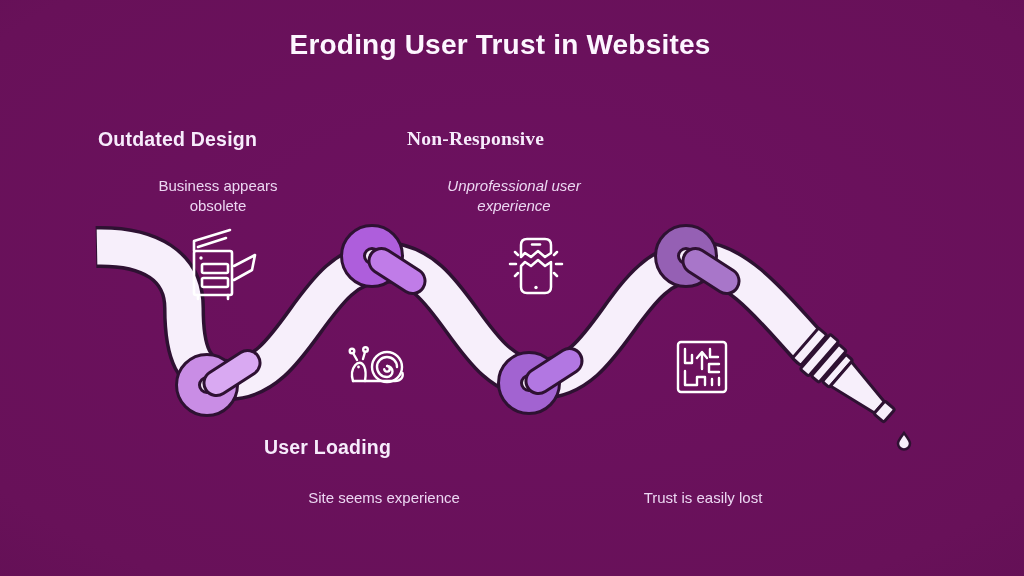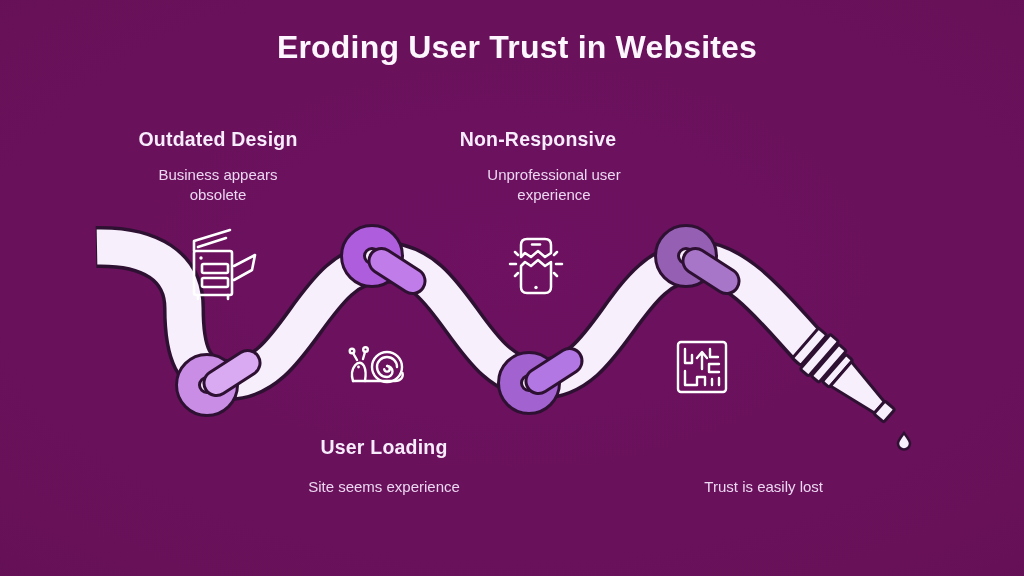--- a/index.html
+++ b/index.html
@@ -6,39 +6,39 @@
   .stage{
     position:relative;
     width:1024px;height:576px;
     overflow:hidden;
     font-family:"Liberation Sans","DejaVu Sans",sans-serif;
     background:radial-gradient(115% 115% at 50% 46%, #6d1160 0%, #681159 55%, #5f0f52 78%, #500d45 100%);
   }
   .art{position:absolute;left:0;top:0;width:1024px;height:576px;}
   .page-title{
     position:absolute;top:29px;left:0;width:1000px;
-    text-align:center;font-size:32px;font-weight:700;
-    color:#fdf6ff;letter-spacing:.2px;padding-left:17px;
+    text-align:center;font-size:28px;font-weight:700;
+    color:#fdf6ff;letter-spacing:.2px;
   }
   .item-heading{
-    position:absolute;text-align:center;
+    position:absolute;text-align:left;
     font-size:19.5px;font-weight:700;color:#f7ecfc;letter-spacing:.2px;
   }
   .item-desc{
     position:absolute;text-align:center;
-    font-size:15px;font-weight:400;color:#ecd7f2;line-height:1.32;
+    font-size:15px;font-weight:400;color:#ecd7f2;line-height:1.32;margin-top:11px;
   }
   #heading-1{top:128px;left:98px;width:240px;}
   #desc-1{top:165px;left:138px;width:160px;}
-  #heading-2{top:128px;left:418px;width:240px;}
-  #desc-2{top:165px;left:464px;width:180px;}
+  #heading-2{top:128px;left:407px;width:240px;font-family:Liberation Serif, serif;}
+  #desc-2{top:165px;left:424px;width:180px;font-style:italic;}
   #heading-3{top:436px;left:264px;width:240px;}
   #desc-3{top:477px;left:264px;width:240px;}
   #heading-4{top:436px;left:583px;width:240px;}
-  #desc-4{top:477px;left:583px;width:240px;text-align:right;}
+  #desc-4{top:477px;left:583px;width:240px;}
 </style>
 </head>
 <body>
 
 <div class="stage">
 
   <svg class="art" viewBox="0 0 1024 576">
 
     <g>
       <path d="M96,247 C150,246 184,266 184,308 C184,350 192,380 228,380 C298,380 312,262 384,262 C456,262 468,379 540,379 C612,379 624,261 698,261 C740,261 783,320 812,350" fill="none" stroke-width="42" stroke-linecap="butt" stroke="#2e1132"></path>

